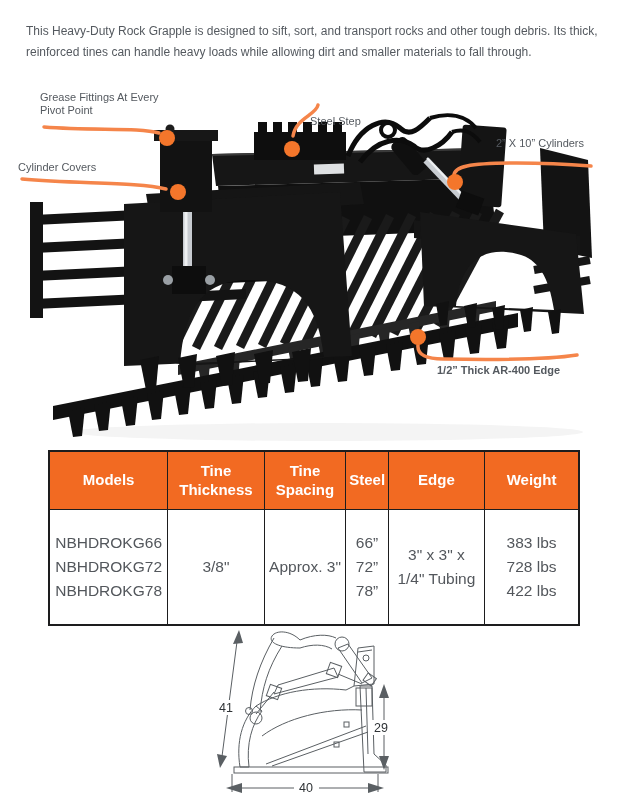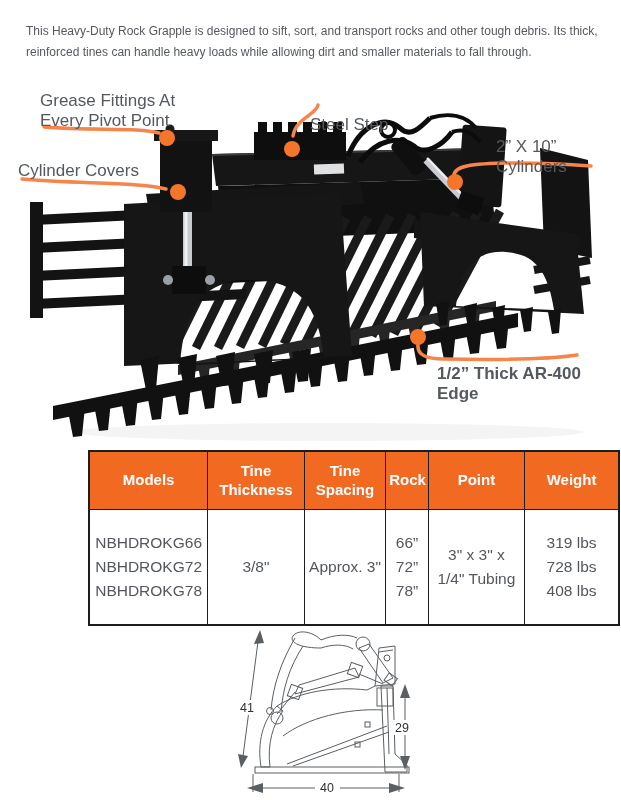--- a/index.html
+++ b/index.html
@@ -11,49 +11,48 @@
   }
   .intro{
     position:absolute;left:26px;top:9px;width:578px;
     font-size:12px;line-height:1.78;color:var(--text,#54595F);
   }
   .photo-wrap{position:absolute;left:28px;top:108px;width:565px;height:337px;}
   .callout-overlay{position:absolute;left:0;top:0;width:621px;height:460px;pointer-events:none;}
   .leader{fill:none;stroke:var(--callout-line,#F5854A);stroke-width:3.5;stroke-linecap:round;}
   .leader-dot{fill:var(--callout-dot,#F4762B);}
   .callout{
-    position:absolute;font-size:17px;line-height:1.15;color:var(--text,#54595F);
+    position:absolute;font-size:11px;line-height:1.15;color:var(--text,#54595F);
   }
   .co-grease{left:40px;top:91px;width:140px;}
   .co-step{left:310px;top:91px;margin-top:24px;}
   .co-covers{left:18px;top:161px;text-align:center;}
   .co-cyl{left:496px;top:137px;}
   .co-edge{left:437px;top:364px;font-weight:bold;}
 
   table.specs{
     position:absolute;left:48px;top:450px;width:532px;
     border-collapse:collapse;table-layout:fixed;
     border:2px solid #1d1d1e;
-    margin-left:40px;
   }
   table.specs th, table.specs td{
     border:1.5px solid #1d1d1e;text-align:center;vertical-align:middle;
   }
   table.specs th{
     background:var(--accent,#F26A22);color:#ffffff;
     font-size:15px;font-weight:bold;height:53px;padding:2px 3px;line-height:1.25;
   }
   table.specs td{
     height:110px;font-size:15.5px;color:#53575c;line-height:1.55;padding:2px 4px;
     background:#ffffff;
   }
   .c-models{width:22.4%;} .c-thick{width:18.2%;} .c-space{width:15.4%;}
   .c-size{width:8%;} .c-frame{width:18.2%;} .c-weight{width:17.8%;}
 
-  .diagram-wrap{position:absolute;left:237px;top:626px;width:180px;height:174px;}
+  .diagram-wrap{position:absolute;left:216px;top:626px;width:180px;height:174px;}
   .dline{stroke:#5a5f63;stroke-width:1;fill:none;}
   .dfill{fill:#5a5f63;stroke:none;}
   .dim-label{font-family:"Liberation Sans",sans-serif;font-size:12.5px;fill:#2f3336;}
   .labelbg{fill:#ffffff;}
 </style>
 </head>
 <body style="--accent: #F26A22; --callout-line: #F5854A; --callout-dot: #F4762B; --text: #54595F;">
 
 <p class="intro">This Heavy-Duty Rock Grapple is designed to sift, sort, and transport rocks and other tough debris. Its thick, reinforced tines can handle heavy loads while allowing dirt and smaller materials to fall through.</p>
 
@@ -225,44 +224,44 @@
       <col class="c-space">
     <col class="c-size">
       <col class="c-frame">
       <col class="c-weight">
   </colgroup>
   <thead>
     <tr>
       <th>Models</th>
       <th>Tine Thickness</th>
       <th>Tine Spacing</th>
-      <th>Rock</th>
-      <th>Point</th>
+      <th>Steel</th>
+      <th>Edge</th>
       <th>Weight</th>
     </tr>
   </thead>
   <tbody>
     <tr>
       <td>
         <div>NBHDROKG66</div>
         <div>NBHDROKG72</div>
         <div>NBHDROKG78</div>
       </td>
       <td>3/8"</td>
       <td>Approx. 3"</td>
       <td>
         <div>66”</div>
         <div>72”</div>
         <div>78”</div>
       </td>
       <td>3" x 3" x 1/4" Tubing</td>
       <td>
-        <div>319 lbs</div>
+        <div>383 lbs</div>
         <div>728 lbs</div>
-        <div>408 lbs</div>
+        <div>422 lbs</div>
       </td>
     </tr>
   </tbody>
 </table>
 
 <div class="diagram-wrap">
   <svg width="180" height="174" viewBox="0 0 180 174">
     <g class="dline">
 
       <path d="M84,14 C74,4 60,4 56,10 C52,16 62,22 84,22"></path>

